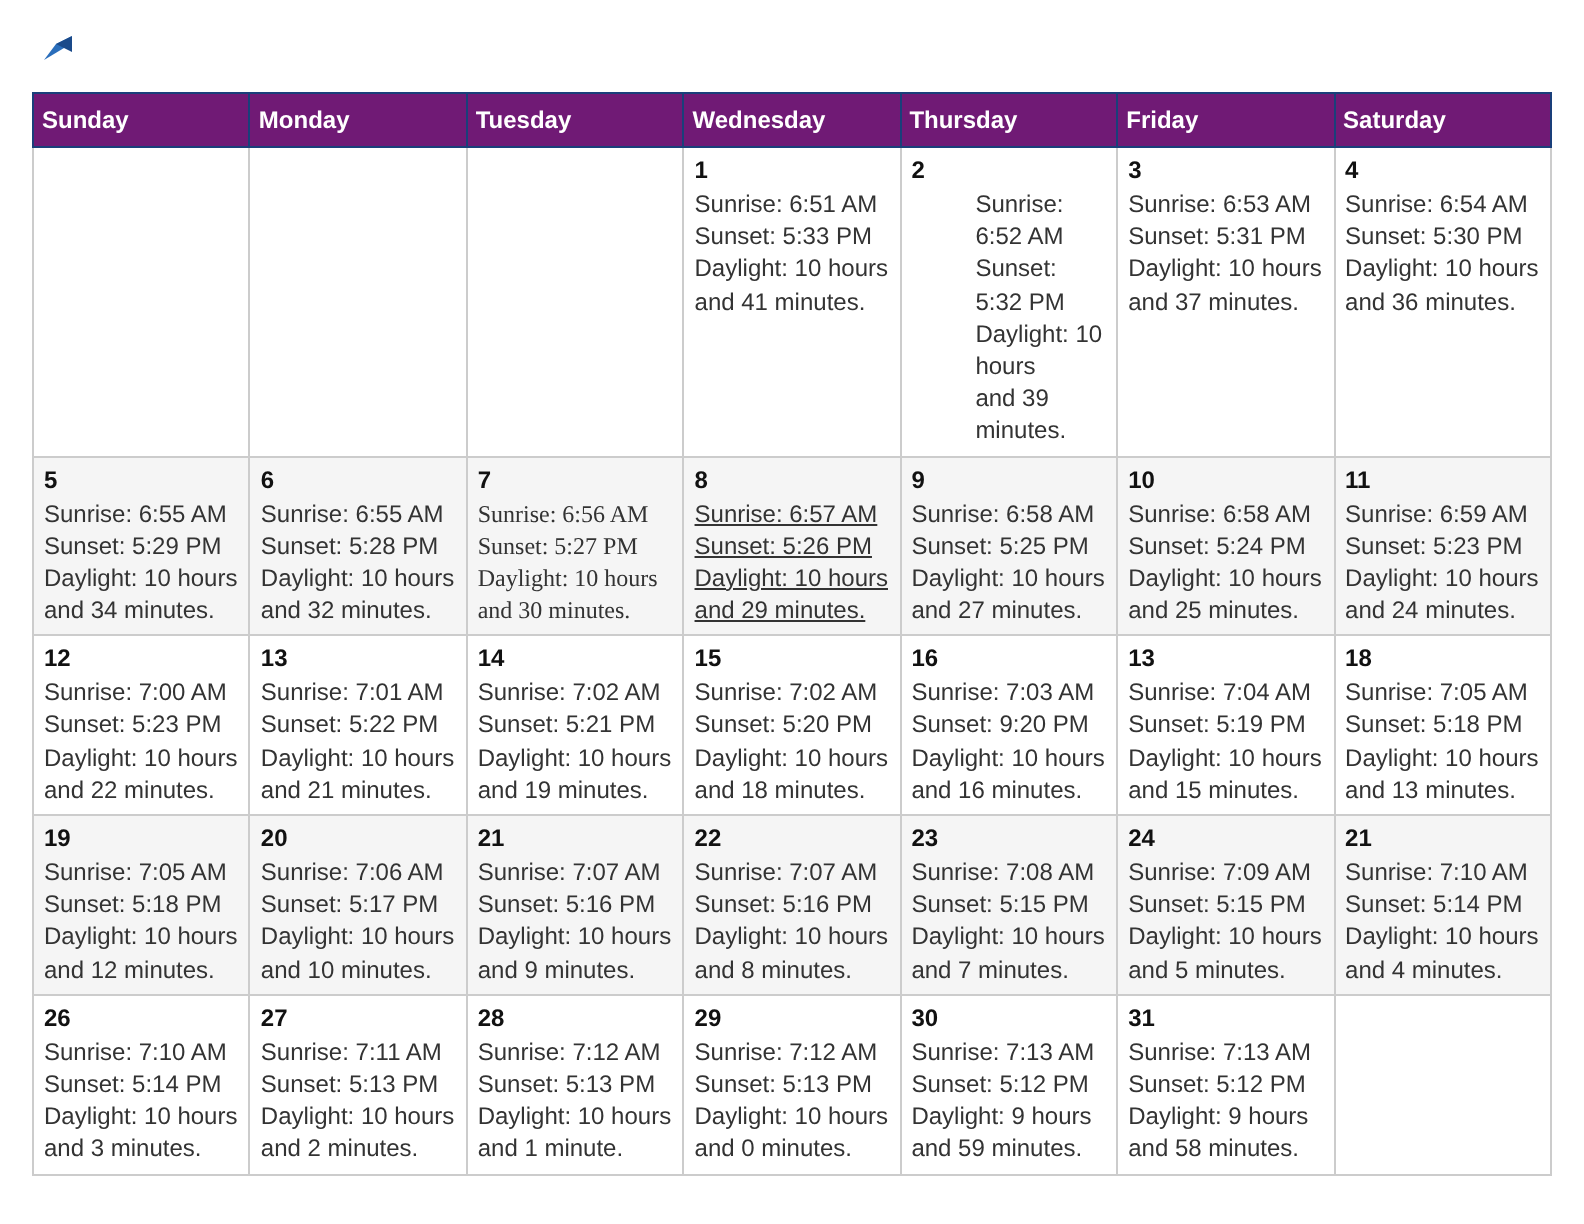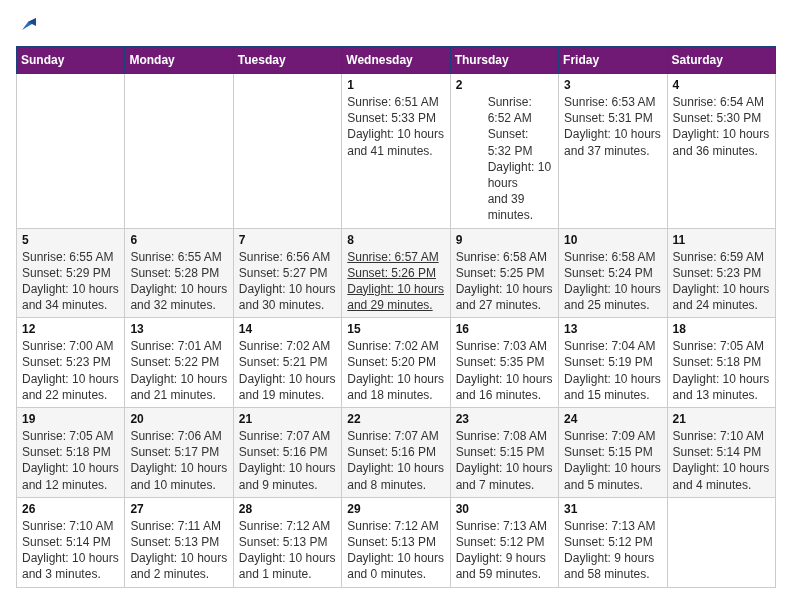--- a/index.html
+++ b/index.html
@@ -157,21 +157,21 @@
         </td>
         <td>
           <span class="day-number">6</span>
           <div class="day-info" style="white-space: pre-line;">Sunrise: 6:55 AM
 Sunset: 5:28 PM
 Daylight: 10 hours
 and 32 minutes.</div>
         </td>
         <td>
           <span class="day-number">7</span>
-          <div class="day-info" style="white-space: pre-line;">Sunrise: 6:56 AM
+          <div class="day-info" style="white-space: pre-line; font-family: Liberation Serif, serif;">Sunrise: 6:56 AM
 Sunset: 5:27 PM
 Daylight: 10 hours
 and 30 minutes.</div>
         </td>
         <td>
           <span class="day-number">8</span>
           <div class="day-info" style="white-space: pre-line; text-decoration: underline;">Sunrise: 6:57 AM
 Sunset: 5:26 PM
 Daylight: 10 hours
 and 29 minutes.</div>
@@ -223,21 +223,21 @@
         <td>
           <span class="day-number">15</span>
           <div class="day-info" style="white-space: pre-line;">Sunrise: 7:02 AM
 Sunset: 5:20 PM
 Daylight: 10 hours
 and 18 minutes.</div>
         </td>
         <td>
           <span class="day-number">16</span>
           <div class="day-info" style="white-space: pre-line;">Sunrise: 7:03 AM
-Sunset: 5:35 PM
+Sunset: 9:20 PM
 Daylight: 10 hours
 and 16 minutes.</div>
         </td>
         <td>
           <span class="day-number">13</span>
           <div class="day-info" style="white-space: pre-line;">Sunrise: 7:04 AM
 Sunset: 5:19 PM
 Daylight: 10 hours
 and 15 minutes.</div>
         </td>

